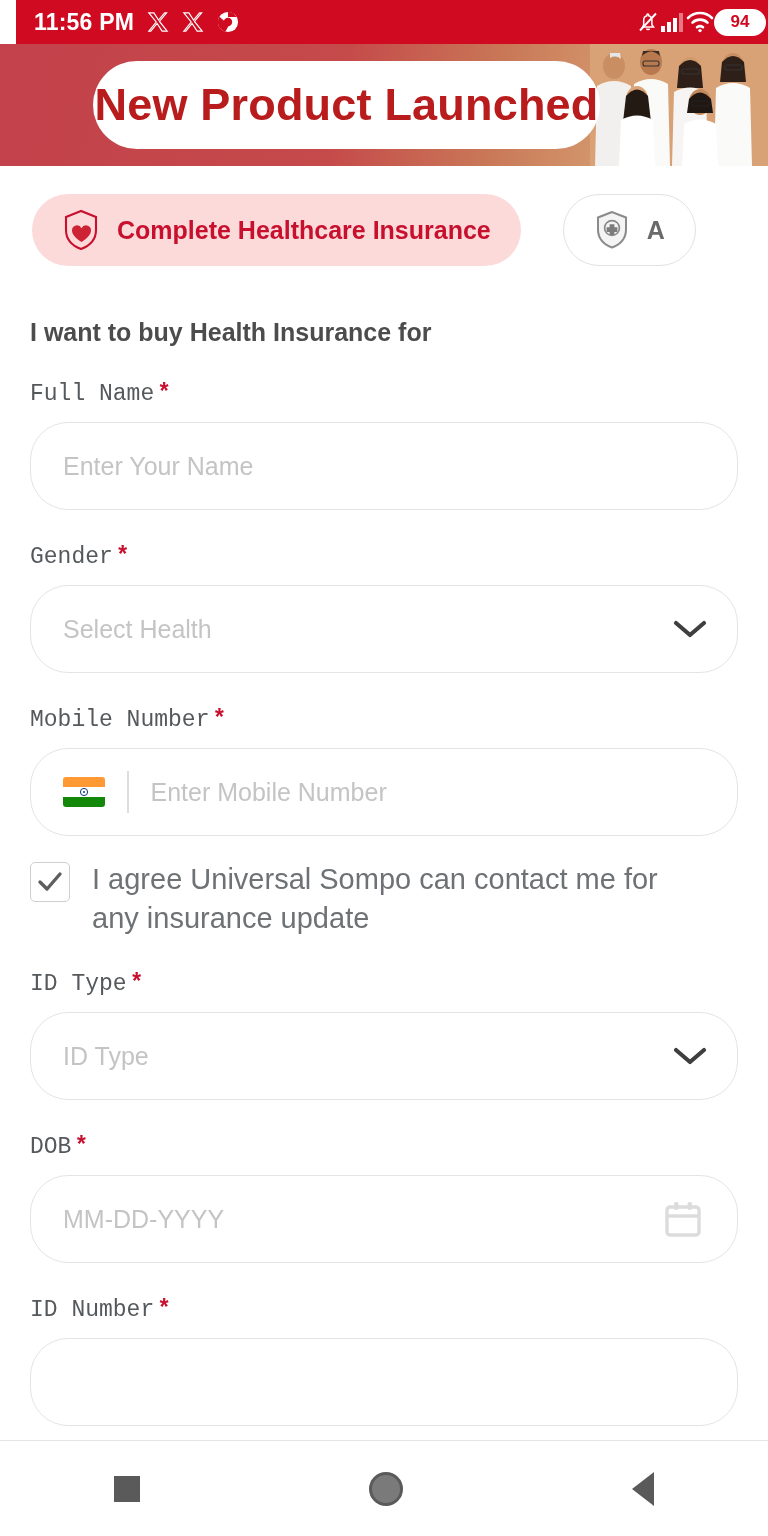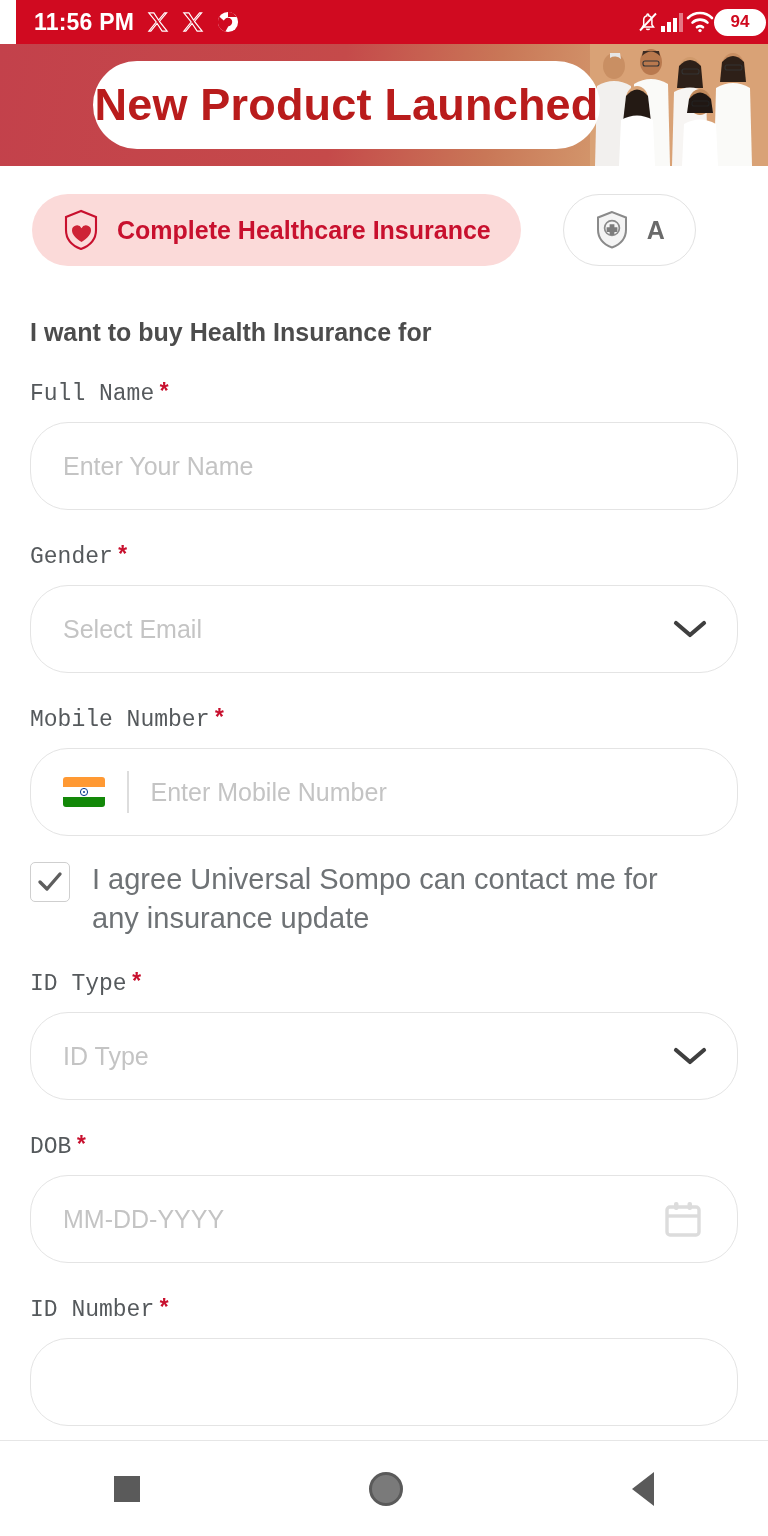--- a/index.html
+++ b/index.html
@@ -216,21 +216,21 @@
       <div class="control">
         <span class="ph">Enter Your Name</span>
       </div>
     </div>
 
     <div class="field">
       <div class="flabel">
         <span>Gender</span><span class="req">*</span>
       </div>
       <div class="control">
-        <span class="ph">Select Email</span>
+        <span class="ph">Select Health</span>
         <svg class="chev" width="34" height="20" viewBox="0 0 34 20">
           <path d="M3 4 L17 16 L31 4" fill="none" stroke="#3F3F3F" stroke-width="4.2" stroke-linecap="round" stroke-linejoin="round"></path>
         </svg>
       </div>
     </div>
 
     <div class="field">
       <div class="flabel">
         <span>Mobile Number</span><span class="req">*</span>
       </div>

